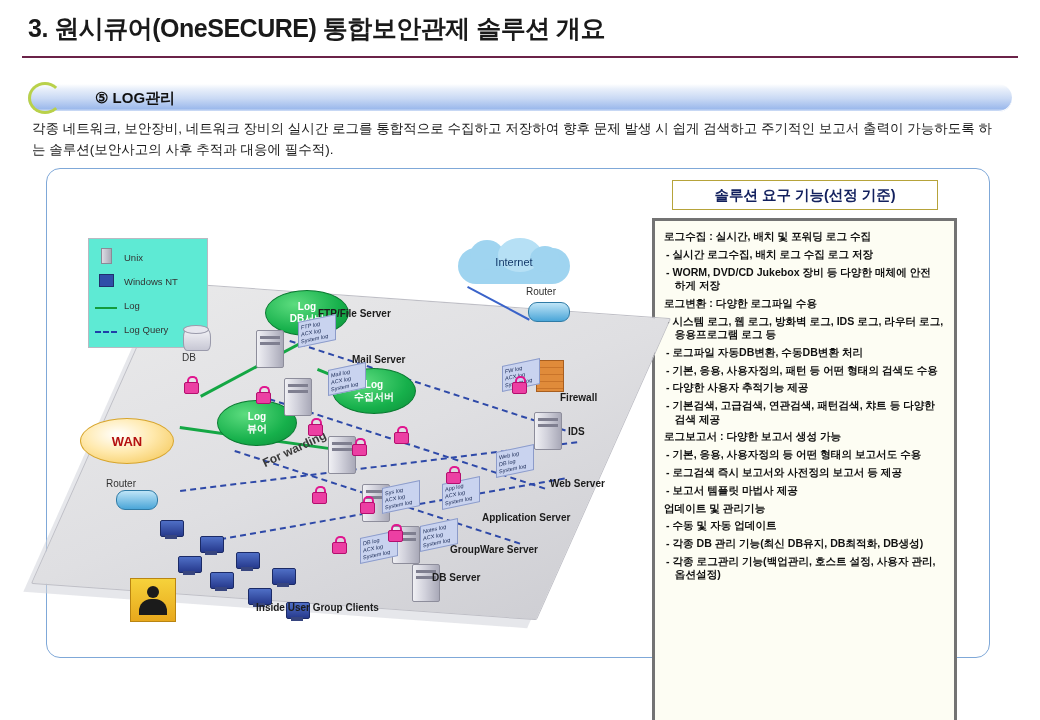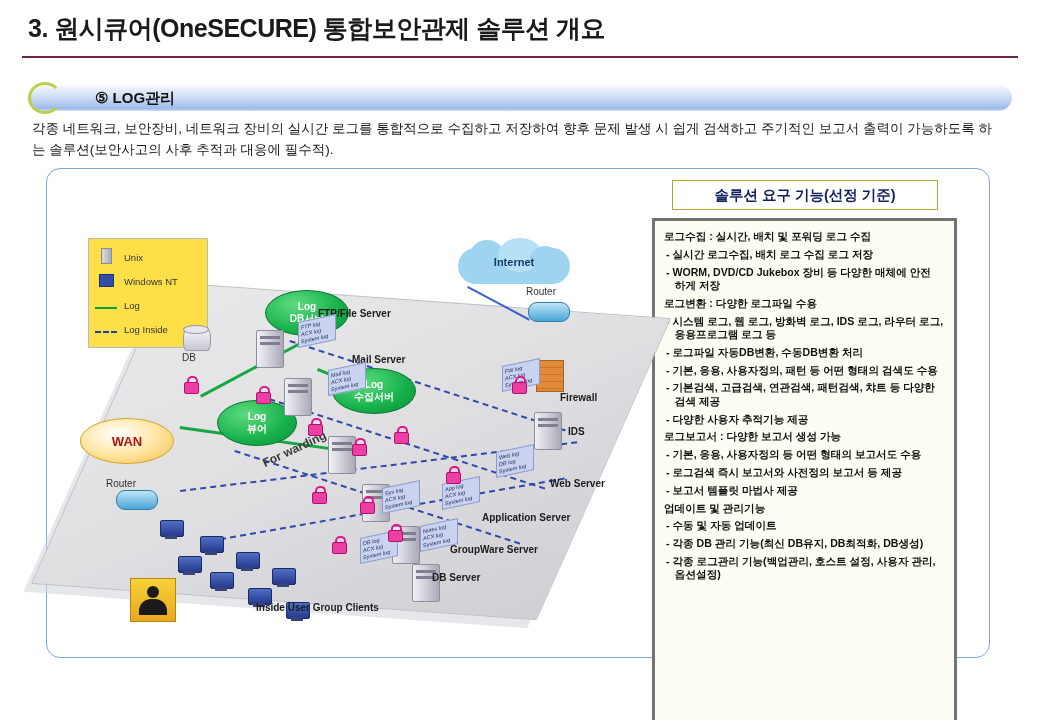--- a/index.html
+++ b/index.html
@@ -172,21 +172,21 @@
   }
 
   
   .legend {
     position: absolute;
     left: 28px;
     top: 48px;
     width: 120px;
     height: 110px;
     border: 1px solid #b9b9c2;
-    background: #fde047;
+    background: #5eead4;
     font-size: 9.5px;
     color: #333;
     padding: 6px 6px;
     box-sizing: border-box;
   }
   .legend-row {
     display: flex;
     align-items: center;
     height: 24px;
   }
@@ -238,21 +238,21 @@
     border-radius: 22px;
   }
   .cloud .c-b1 { position:absolute; left:12px; top:2px; width:34px; height:30px; background:#9fd4f0; border-radius:50%; }
   .cloud .c-b2 { position:absolute; left:40px; top:0px; width:44px; height:34px; background:#b6e0f5; border-radius:50%; }
   .cloud .c-b3 { position:absolute; left:72px; top:8px; width:30px; height:26px; background:#9fd4f0; border-radius:50%; }
   .cloud-label {
     position: absolute;
     left: 0; right: 0; top: 18px;
     text-align: center;
     font-size: 11px;
-    font-weight: bold;
+    font-weight: normal;
     color: #143a6b;
   }
 
   
   .ellipse {
     position: absolute;
     border-radius: 50%;
     background: radial-gradient(ellipse at 35% 30%, #5ddc7f 0%, #16b04b 60%, #0d8c39 100%);
     border: 1px solid #0a7a31;
     color: #ffffff;
@@ -476,23 +476,23 @@
 <div class="req-box">
   <div class="req-line head">로그수집 : 실시간, 배치 및 포워딩 로그 수집</div>
   <div class="req-line sub">- 실시간 로그수집, 배치 로그 수집 로그 저장</div>
   <div class="req-line sub">- WORM, DVD/CD Jukebox 장비 등 다양한 매체에 안전
    하게 저장</div>
   <div class="req-line head">로그변환 : 다양한 로그파일 수용</div>
   <div class="req-line sub">- 시스템 로그, 웹 로그, 방화벽 로그, IDS 로그, 라우터 로그,
    응용프로그램 로그 등</div>
   <div class="req-line sub">- 로그파일 자동DB변환, 수동DB변환 처리</div>
   <div class="req-line sub">- 기본, 응용, 사용자정의, 패턴 등 어떤 형태의 검색도 수용</div>
+  <div class="req-line sub">- 다양한 사용자 추적기능 제공</div>
   <div class="req-line sub">- 기본검색, 고급검색, 연관검색, 패턴검색, 챠트 등 다양한
    검색 제공</div>
-  <div class="req-line sub">- 다양한 사용자 추적기능 제공</div>
   <div class="req-line head">로그보고서 : 다양한 보고서 생성 가능</div>
   <div class="req-line sub">- 기본, 응용, 사용자정의 등 어떤 형태의 보고서도 수용</div>
   <div class="req-line sub">- 로그검색 즉시 보고서와 사전정의 보고서 등 제공</div>
   <div class="req-line sub">- 보고서 템플릿 마법사 제공</div>
   <div class="req-line head">업데이트 및 관리기능</div>
   <div class="req-line sub">- 수동 및 자동 업데이트</div>
   <div class="req-line sub">- 각종 DB 관리 기능(최신 DB유지, DB최적화, DB생성)</div>
   <div class="req-line sub">- 각종 로그관리 기능(백업관리, 호스트 설정, 사용자 관리,
    옵션설정)</div>
 </div>
@@ -510,21 +510,21 @@
     <div class="legend-row">
       <span class="legend-swatch"><span class="lg-pc"></span></span>
       <span>Windows NT</span>
     </div>
     <div class="legend-row">
       <span class="legend-swatch"><span class="lg-line-green"></span></span>
       <span>Log</span>
     </div>
     <div class="legend-row">
       <span class="legend-swatch"><span class="lg-line-blue"></span></span>
-      <span>Log Inside</span>
+      <span>Log Query</span>
     </div>
   </div>
 
   <div class="cloud">
     <div class="c-body"></div>
       <div class="c-b1"></div>
       <div class="c-b2"></div>
       <div class="c-b3"></div>
     <div class="cloud-label">Internet</div>
   </div>

